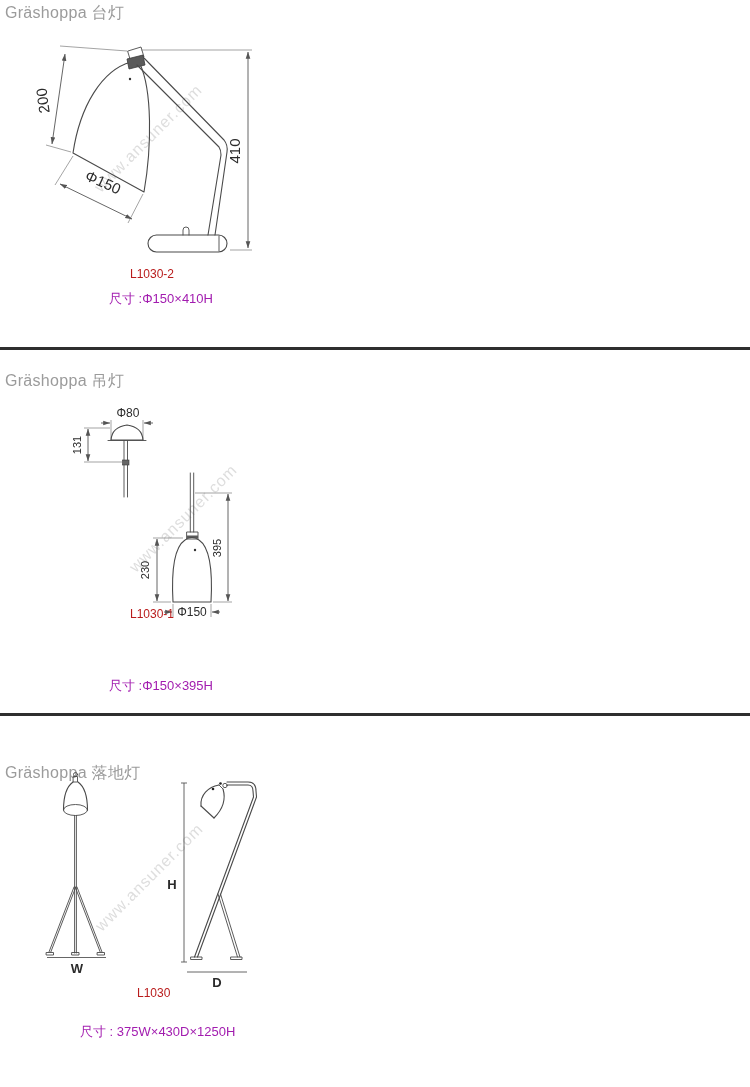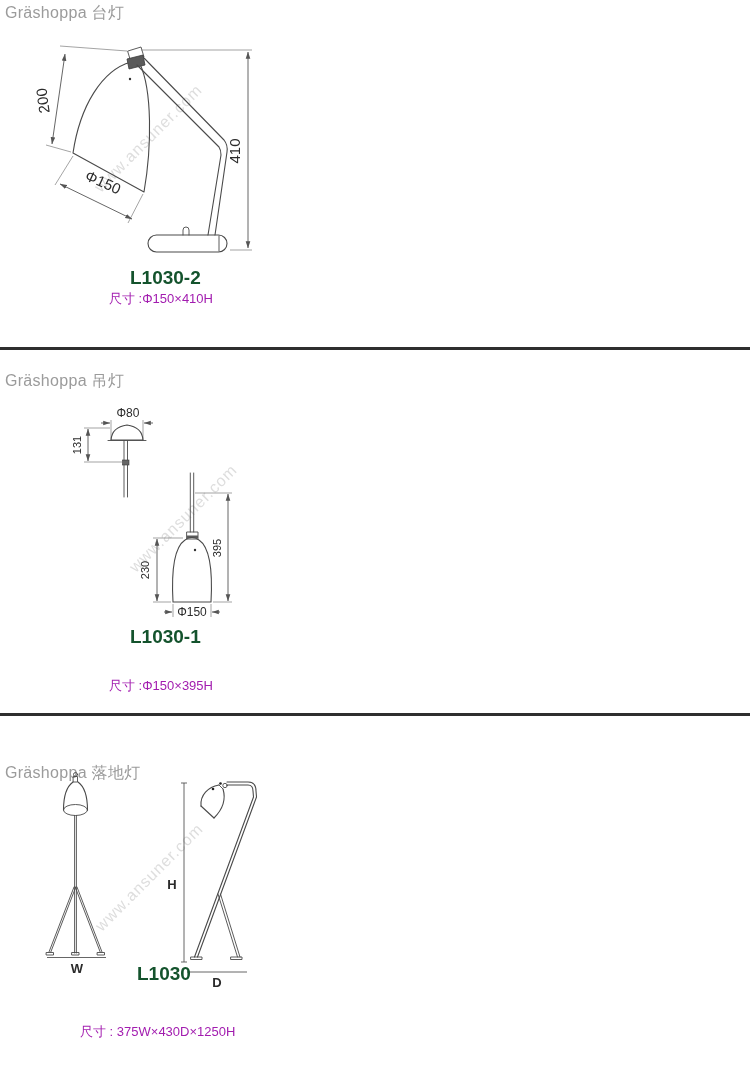--- a/index.html
+++ b/index.html
@@ -1,19 +1,19 @@
 <!DOCTYPE html>
 <html><head>
 <meta charset="utf-8">
 <style>
   html,body{margin:0;padding:0;background:#ffffff;}
   #page{position:relative;width:750px;height:1087px;background:#fff;overflow:hidden;
         font-family:"Liberation Sans","DejaVu Sans",sans-serif;}
   .heading{position:absolute;left:5px;font-size:16px;color:#9b9b9b;letter-spacing:.3px;white-space:nowrap;}
-  .model{position:absolute;font-size:19px;color:#14532d;white-space:nowrap;font-weight:bold;}
+  .model{position:absolute;font-size:12px;color:#b91c1c;white-space:nowrap;}
   .size{position:absolute;font-size:13px;color:#a21caf;white-space:nowrap;}
   .divider{position:absolute;left:0;width:750px;height:3px;background:#2e2e2e;}
   svg{position:absolute;overflow:visible;}
   svg text{font-family:"Liberation Sans","DejaVu Sans",sans-serif;fill:#2b2b2b;}
   .geo{fill:none;stroke:#4a4a4a;stroke-width:1.1;stroke-linejoin:round;stroke-linecap:round;}
   .geo2{fill:none;stroke:#4a4a4a;stroke-width:0.9;stroke-linejoin:round;stroke-linecap:round;}
   .dim{stroke:#555;stroke-width:0.9;fill:none;}
   .ext{stroke:#7d7d7d;stroke-width:0.7;fill:none;}
   .wm{fill:#dedede;font-size:16px;letter-spacing:1px;}
   .t15{font-size:15px;}
@@ -115,21 +115,21 @@
       <line class="dim" x1="153" y1="96" x2="153" y2="203" marker-start="url(#ar2)" marker-end="url(#ar2)"></line>
       <text class="t11" x="146" y="150" text-anchor="middle" transform="rotate(-90 146 150)">395</text>
 
       <line class="ext" x1="98" y1="206" x2="98" y2="219"></line>
       <line class="ext" x1="136" y1="206" x2="136" y2="219"></line>
       <line class="dim" x1="89" y1="214" x2="97" y2="214" marker-end="url(#ar2)"></line>
       <line class="dim" x1="145" y1="214" x2="137" y2="214" marker-end="url(#ar2)"></line>
       <text class="t12" x="117" y="218" text-anchor="middle">Φ150</text>
     </svg>
 
-    <div class="model" style="left:130px;top:626px">L1030-1</div>
+    <div class="model" style="left:130px;top:607px">L1030-1</div>
     <div class="size" style="left:109px;top:677px">尺寸 :Φ150×395H</div>
   </section>
 
   <div class="divider" style="top:713px"></div>
 
   <section>
     <div class="heading" style="top:763px">Gräshoppa 落地灯</div>
 
     <svg style="left:20px;top:763px" width="245" height="230" viewBox="0 0 245 230">
       <defs>
@@ -172,17 +172,17 @@
       <path class="geo" d="M207 19 L228 19 Q236 19 236 28 L236.5 34 L177.5 194"></path>
       <path class="geo" d="M207 22 L228 22 Q233 22 233 28 L233.5 34 L174.5 194"></path>
       <line class="geo2" x1="198" y1="131" x2="217.5" y2="194"></line>
       <line class="geo2" x1="200.5" y1="131" x2="220" y2="194"></line>
       <rect class="geo2" x="171" y="194" width="11" height="2.5"></rect>
       <rect class="geo2" x="211" y="194" width="11" height="2.5"></rect>
       <line class="dim" stroke="#8a8a8a" x1="167" y1="209" x2="227" y2="209"></line>
       <text class="letter" x="197" y="224" text-anchor="middle">D</text>
     </svg>
 
-    <div class="model" style="left:137px;top:963px">L1030</div>
+    <div class="model" style="left:137px;top:986px">L1030</div>
     <div class="size" style="left:80px;top:1023px">尺寸 : 375W×430D×1250H</div>
   </section>
 
 </div>
 
 </body></html>

